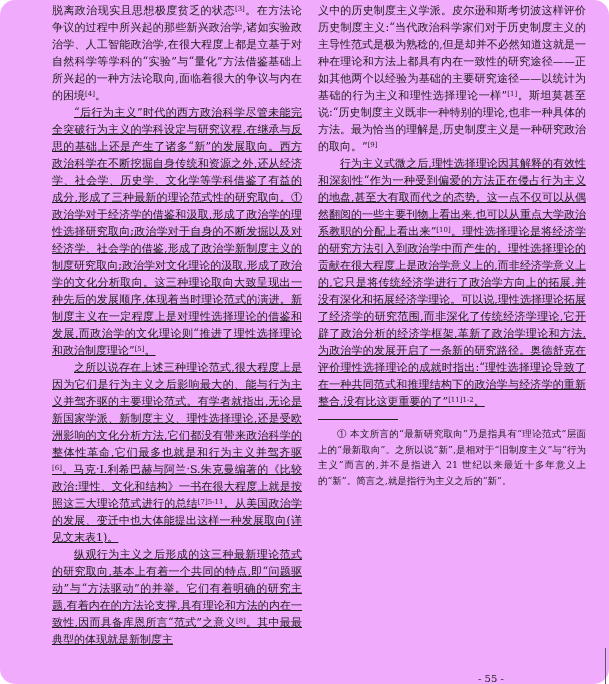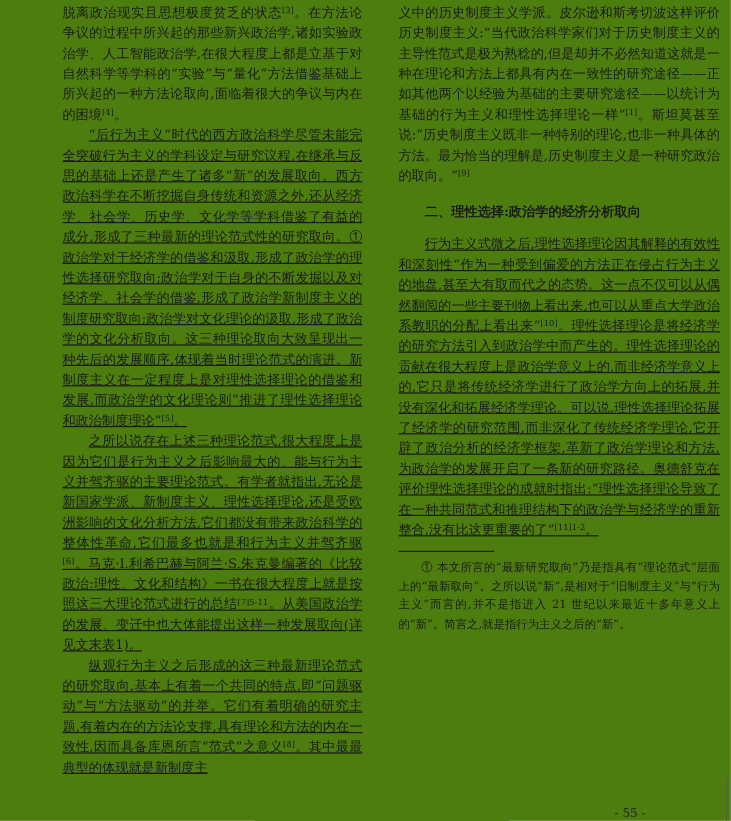--- a/index.html
+++ b/index.html
@@ -11,34 +11,35 @@
     position: relative;
     width: 609px;
     height: 684px;
     overflow: hidden;
     font-family: "DejaVu Serif", "Liberation Serif", serif;
     color: #1b1b1b;
   }
   .page {
     position: absolute;
     inset: 0;
-    background: #4d7c0f;
+    background: #f0abfc;
+    border-radius: 15px;
   }
   .col {
     position: absolute;
     top: 2px;
     height: 682px;
     overflow: hidden;
     font-size: 11px;
     line-height: 17px;
     text-align: justify;
     letter-spacing: 0;
   }
   .col-left  { left: 52px;  width: 250px; }
-  .col-right { left: 332px; width: 268px; }
+  .col-right { left: 318px; width: 268px; }
   p.para { margin: 0; padding: 0; }
   p.indent { text-indent: 2em; text-decoration: underline; }
   .section-heading {
     margin: 13px 0 10px 0;
     font-size: 11px;
     line-height: 17px;
     font-weight: bold;
     text-indent: 2em;
   }
   sup {
@@ -58,21 +59,21 @@
     font-size: 9.5px;
     line-height: 15.5px;
     text-align: justify;
     text-indent: 2em;
   }
   .page-number {
     position: absolute;
     left: 478px;
     top: 673px;
     width: 60px;
-    text-align: right;
+    text-align: left;
     font-size: 10px;
     color: #222222;
   }
   .scan-edge {
     position: absolute;
     right: 3px;
     top: 648px;
     bottom: 0;
     width: 1px;
     background: #5a5a66;
@@ -85,21 +86,20 @@
 
   <div class="col col-left">
     <p class="para supify">脱离政治现实且思想极度贫乏的状态<sup>[3]</sup>。在方法论争议的过程中所兴起的那些新兴政治学,诸如实验政治学、人工智能政治学,在很大程度上都是立基于对自然科学等学科的“实验”与“量化”方法借鉴基础上所兴起的一种方法论取向,面临着很大的争议与内在的困境<sup>[4]</sup>。</p>
     <p class="para indent supify">“后行为主义”时代的西方政治科学尽管未能完全突破行为主义的学科设定与研究议程,在继承与反思的基础上还是产生了诸多“新”的发展取向。西方政治科学在不断挖掘自身传统和资源之外,还从经济学、社会学、历史学、文化学等学科借鉴了有益的成分,形成了三种最新的理论范式性的研究取向。① 政治学对于经济学的借鉴和汲取,形成了政治学的理性选择研究取向;政治学对于自身的不断发掘以及对经济学、社会学的借鉴,形成了政治学新制度主义的制度研究取向;政治学对文化理论的汲取,形成了政治学的文化分析取向。这三种理论取向大致呈现出一种先后的发展顺序,体现着当时理论范式的演进。新制度主义在一定程度上是对理性选择理论的借鉴和发展,而政治学的文化理论则“推进了理性选择理论和政治制度理论”<sup>[5]</sup>。</p>
     <p class="para indent supify">之所以说存在上述三种理论范式,很大程度上是因为它们是行为主义之后影响最大的、能与行为主义并驾齐驱的主要理论范式。有学者就指出,无论是新国家学派、新制度主义、理性选择理论,还是受欧洲影响的文化分析方法,它们都没有带来政治科学的整体性革命,它们最多也就是和行为主义并驾齐驱<sup>[6]</sup>。马克·I.利希巴赫与阿兰·S.朱克曼编著的《比较政治:理性、文化和结构》一书在很大程度上就是按照这三大理论范式进行的总结<sup>[7]5-11</sup>。从美国政治学的发展、变迁中也大体能提出这样一种发展取向(详见文末表1)。</p>
     <p class="para indent supify">纵观行为主义之后形成的这三种最新理论范式的研究取向,基本上有着一个共同的特点,即“问题驱动”与“方法驱动”的并举。它们有着明确的研究主题,有着内在的方法论支撑,具有理论和方法的内在一致性,因而具备库恩所言“范式”之意义<sup>[8]</sup>。其中最最典型的体现就是新制度主</p>
   </div>
 
   <div class="col col-right">
     <p class="para supify">义中的历史制度主义学派。皮尔逊和斯考切波这样评价历史制度主义:“当代政治科学家们对于历史制度主义的主导性范式是极为熟稔的,但是却并不必然知道这就是一种在理论和方法上都具有内在一致性的研究途径——正如其他两个以经验为基础的主要研究途径——以统计为基础的行为主义和理性选择理论一样”<sup>[1]</sup>。斯坦莫甚至说:“历史制度主义既非一种特别的理论,也非一种具体的方法。最为恰当的理解是,历史制度主义是一种研究政治的取向。”<sup>[9]</sup></p>
-    <h3 class="section-heading">二、理性选择:政治学的经济分析取向</h3>
     <p class="para indent supify">行为主义式微之后,理性选择理论因其解释的有效性和深刻性“作为一种受到偏爱的方法正在侵占行为主义的地盘,甚至大有取而代之的态势。这一点不仅可以从偶然翻阅的一些主要刊物上看出来,也可以从重点大学政治系教职的分配上看出来”<sup>[10]</sup>。理性选择理论是将经济学的研究方法引入到政治学中而产生的。理性选择理论的贡献在很大程度上是政治学意义上的,而非经济学意义上的,它只是将传统经济学进行了政治学方向上的拓展,并没有深化和拓展经济学理论。可以说,理性选择理论拓展了经济学的研究范围,而非深化了传统经济学理论,它开辟了政治分析的经济学框架,革新了政治学理论和方法,为政治学的发展开启了一条新的研究路径。奥德舒克在评价理性选择理论的成就时指出:“理性选择理论导致了在一种共同范式和推理结构下的政治学与经济学的重新整合,没有比这更重要的了”<sup>[11]1-2</sup>。</p>
     <div class="footnote-rule"></div>
     <p class="footnote supify">① 本文所言的“最新研究取向”乃是指具有“理论范式”层面上的“最新取向”。之所以说“新”,是相对于“旧制度主义”与“行为主义”而言的,并不是指进入 21 世纪以来最近十多年意义上的“新”。简言之,就是指行为主义之后的“新”。</p>
   </div>
 
   <div class="page-number">- 55 -</div>
 
   <div class="scan-edge"></div>
 
 </div>

